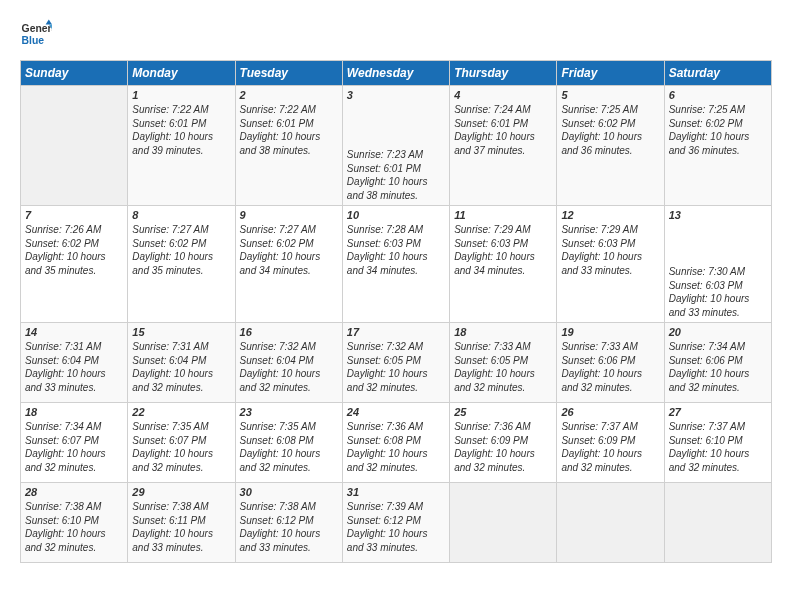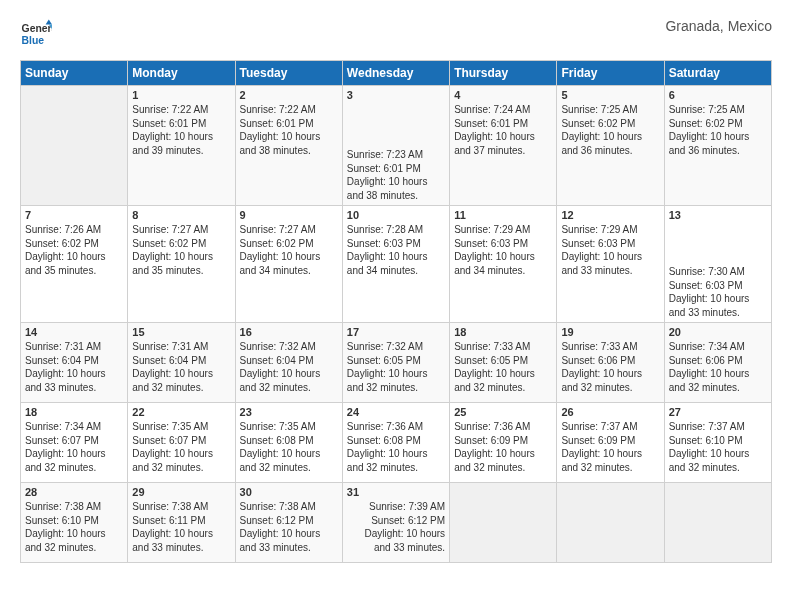--- a/index.html
+++ b/index.html
@@ -41,20 +41,21 @@
       line-height: 1.1;
     }
     .location {
       font-size: 14px;
       color: #555;
     }
     table {
       width: 100%;
       border-collapse: collapse;
       table-layout: fixed;
+      font-style: italic;
     }
     thead tr th {
       background-color: #1a6eb5;
       color: #fff;
       font-size: 12px;
       font-weight: bold;
       padding: 5px 4px;
       text-align: left;
       border: 1px solid #ccc;
     }
@@ -95,21 +96,20 @@
   <div class="header">
     <div class="logo">
       <svg class="logo-icon" viewBox="0 0 40 40" xmlns="http://www.w3.org/2000/svg">
         <text x="2" y="18" font-size="13" font-weight="bold" fill="#333" font-family="Arial">General</text>
         <text x="2" y="32" font-size="13" font-weight="bold" fill="#1a6eb5" font-family="Arial">Blue</text>
         <polygon points="32,8 40,8 36,2" fill="#1a6eb5"></polygon>
         <polygon points="36,8 40,14 40,8" fill="#4a9fd4"></polygon>
       </svg>
     </div>
     <div class="title-section">
-      <div class="location">Granada, Mexico</div>
     </div>
   </div>
 
   <table>
     <thead>
       <tr>
         <th>Sunday</th>
         <th>Monday</th>
         <th>Tuesday</th>
         <th>Wednesday</th>
@@ -334,21 +334,21 @@
           </td>
           <td>
             <span class="day-number">30</span>
             <div class="cell-content" style="white-space: pre-line;">Sunrise: 7:38 AM
 Sunset: 6:12 PM
 Daylight: 10 hours
 and 33 minutes.</div>
           </td>
           <td>
             <span class="day-number">31</span>
-            <div class="cell-content" style="white-space: pre-line; text-align: right;">Sunrise: 7:39 AM
+            <div class="cell-content" style="white-space: pre-line;">Sunrise: 7:39 AM
 Sunset: 6:12 PM
 Daylight: 10 hours
 and 33 minutes.</div>
           </td>
           <td class="empty-cell"></td>
           <td class="empty-cell"></td>
           <td class="empty-cell"></td>
         </tr>
       </tbody>
   </table>

